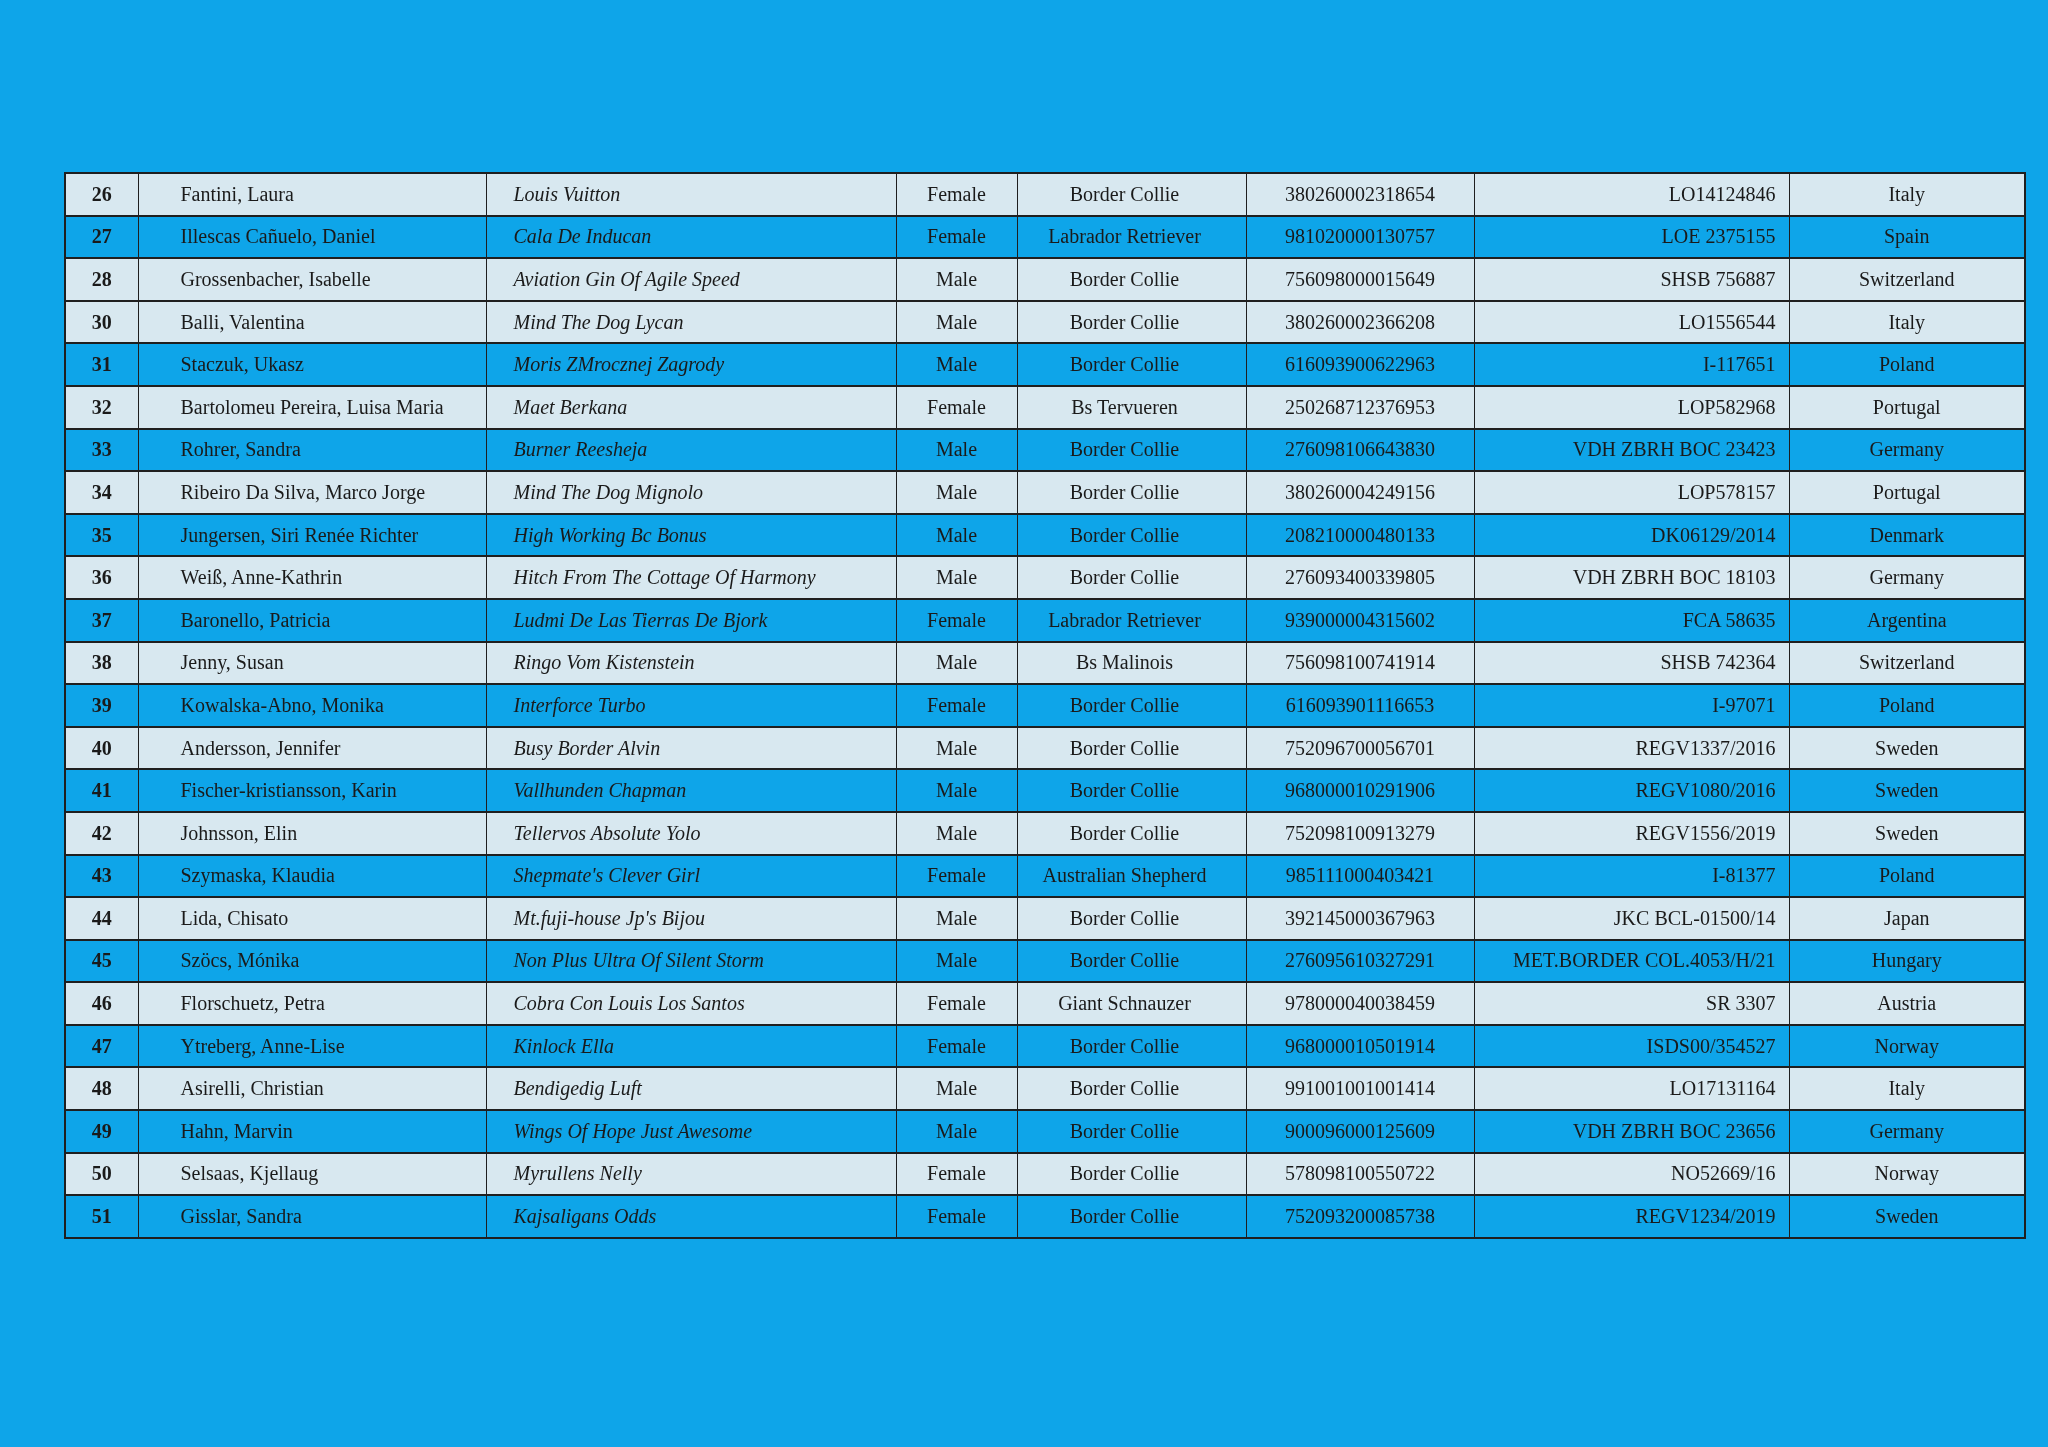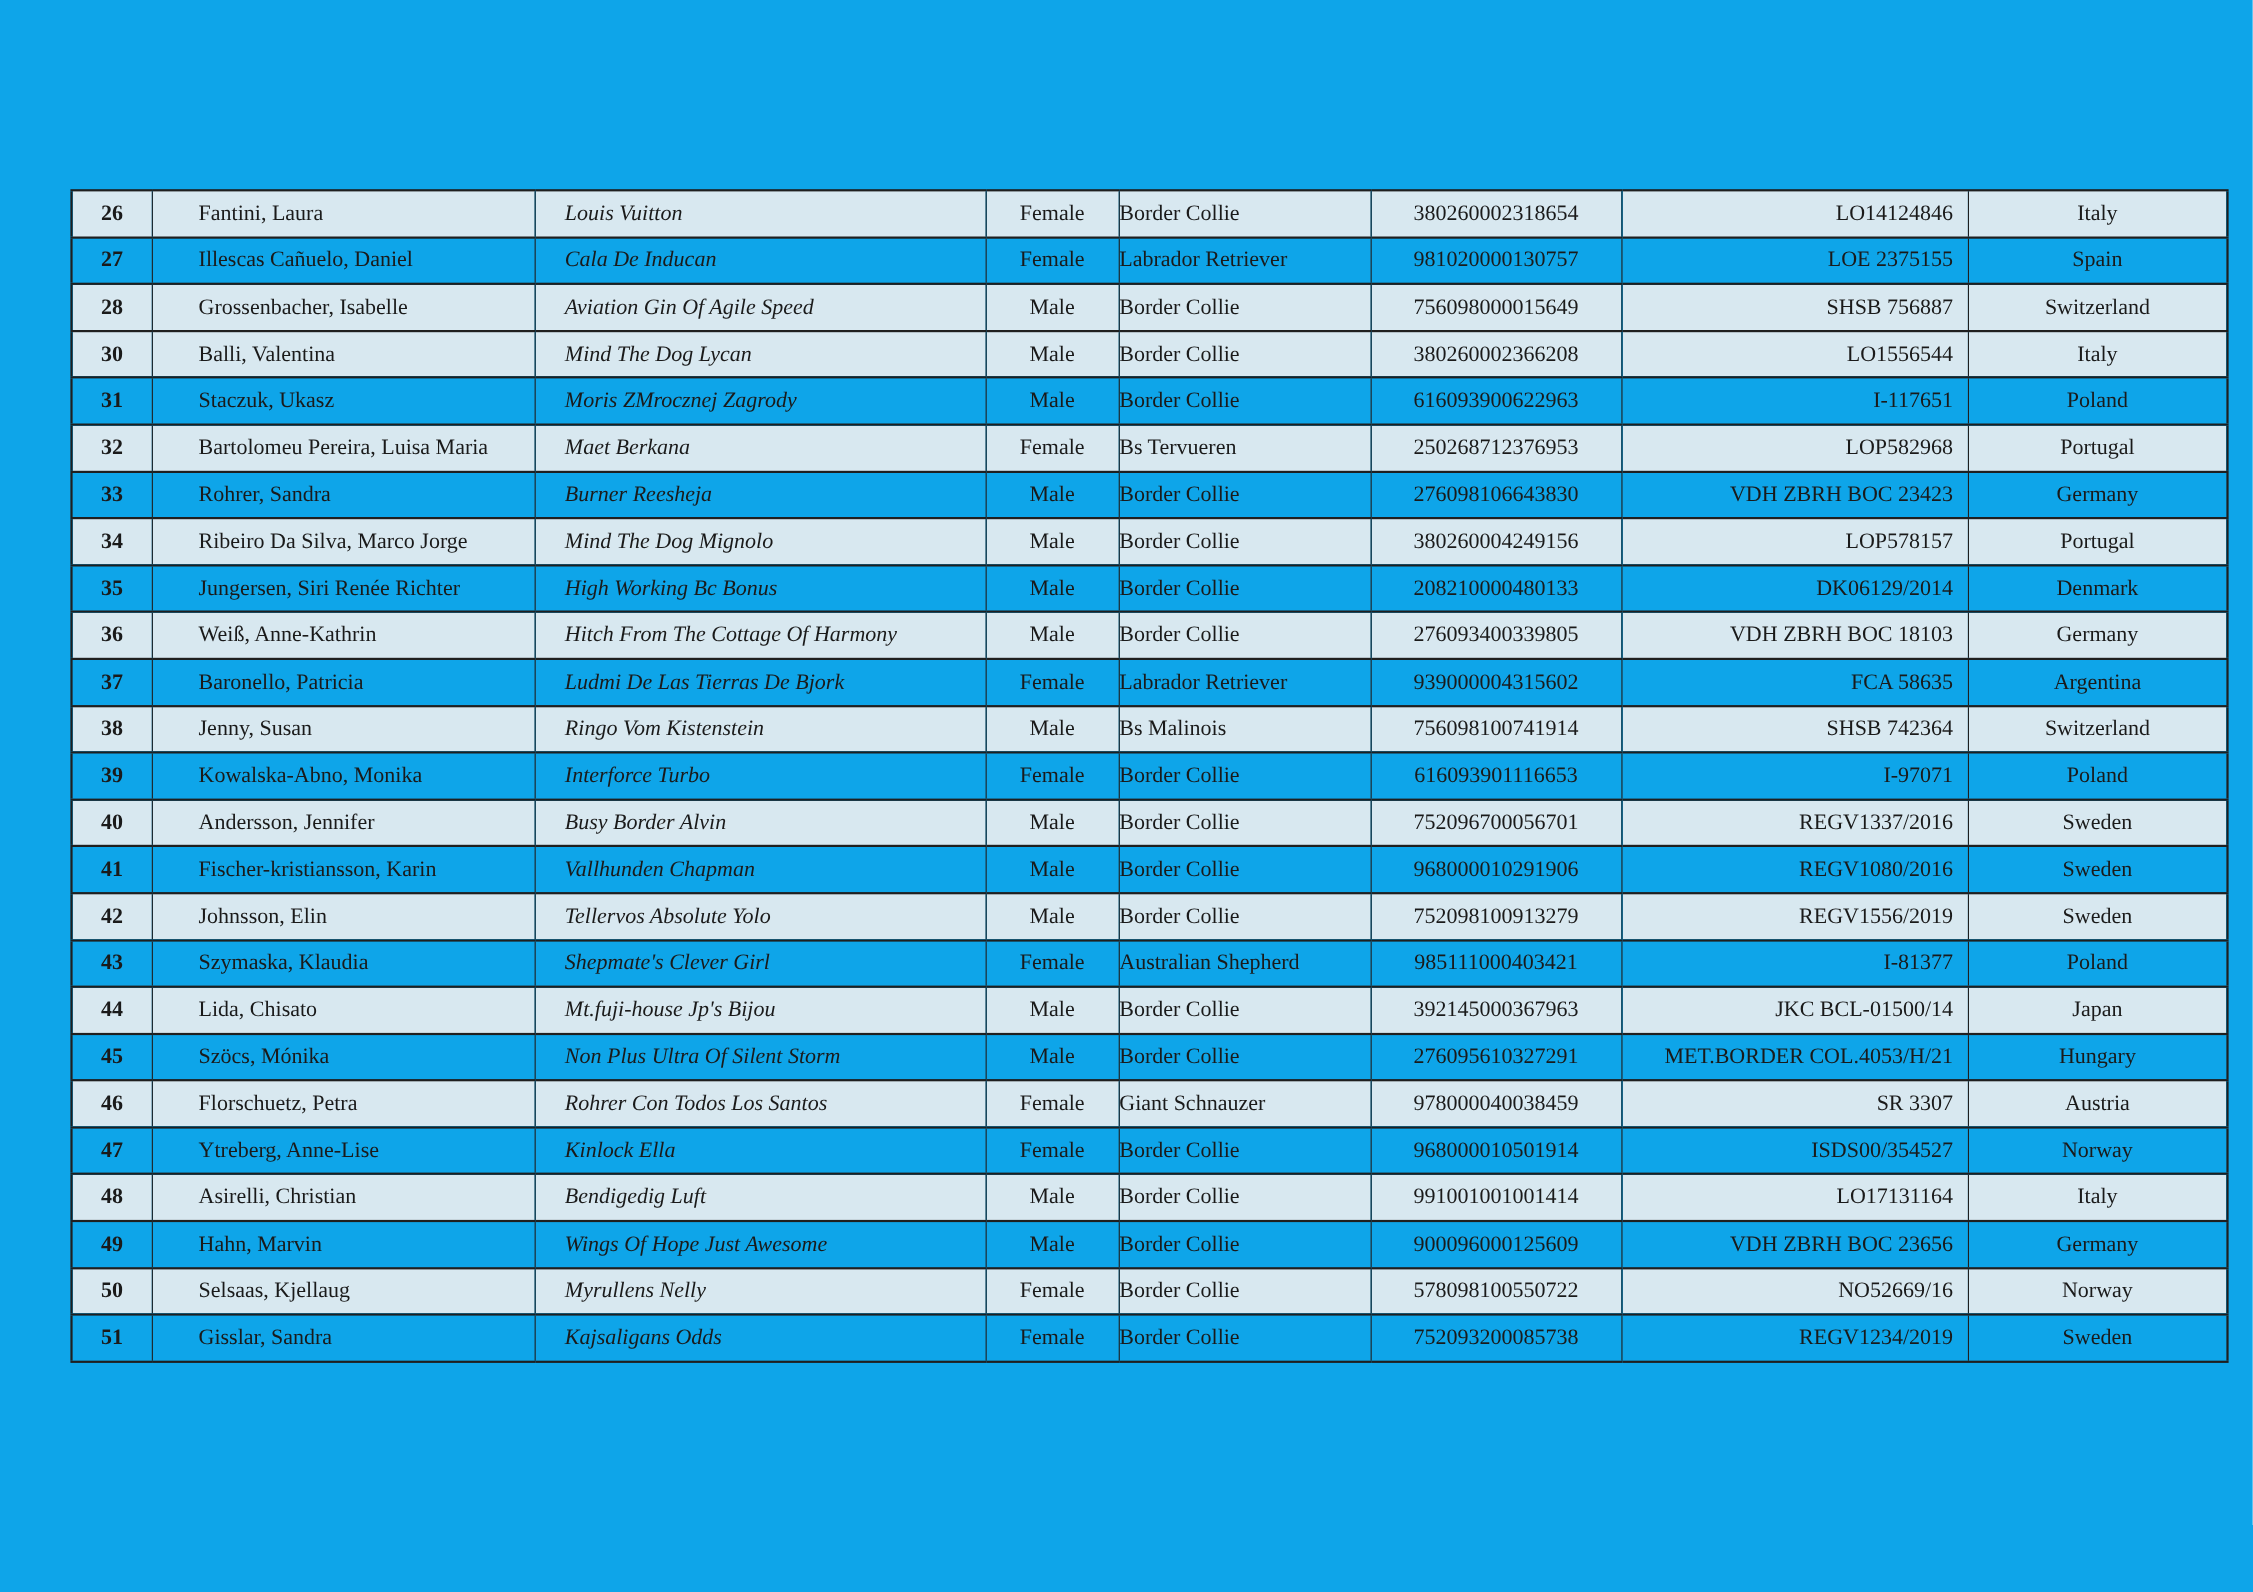--- a/index.html
+++ b/index.html
@@ -30,21 +30,21 @@
     color: #1a1a1a;
     vertical-align: middle;
     overflow: hidden;
     white-space: nowrap;
   }
   tr.stripe td { background: #d8e8f0; }
   td.col-no       { font-weight: bold; text-align: center; }
   td.col-handler  { text-align: left;  padding-left: 42px; }
   td.col-dog      { text-align: left;  padding-left: 27px; font-style: italic; margin-top: 32px; }
   td.col-sex      { text-align: center; }
-  td.col-breed    { text-align: left; padding-right: 14px; }
+  td.col-breed    { text-align: center; padding-right: 14px; }
   td.col-chip     { text-align: center; }
   td.col-reg      { text-align: right; padding-right: 13px; margin-left: 20px; }
   td.col-country  { text-align: center; }
 </style>
 </head>
 <body>
 
 <div class="page">
   <table class="entries">
     <colgroup>
@@ -244,21 +244,21 @@
           <td class="col-dog">Non Plus Ultra Of Silent Storm</td>
           <td class="col-sex">Male</td>
           <td class="col-breed">Border Collie</td>
           <td class="col-chip">276095610327291</td>
           <td class="col-reg">MET.BORDER COL.4053/H/21</td>
           <td class="col-country">Hungary</td>
         </tr>
         <tr class="stripe">
           <td class="col-no">46</td>
           <td class="col-handler">Florschuetz, Petra</td>
-          <td class="col-dog">Rohrer Con Todos Los Santos</td>
+          <td class="col-dog">Cobra Con Louis Los Santos</td>
           <td class="col-sex">Female</td>
           <td class="col-breed">Giant Schnauzer</td>
           <td class="col-chip">978000040038459</td>
           <td class="col-reg">SR 3307</td>
           <td class="col-country">Austria</td>
         </tr>
         <tr>
           <td class="col-no">47</td>
           <td class="col-handler">Ytreberg, Anne-Lise</td>
           <td class="col-dog">Kinlock Ella</td>

